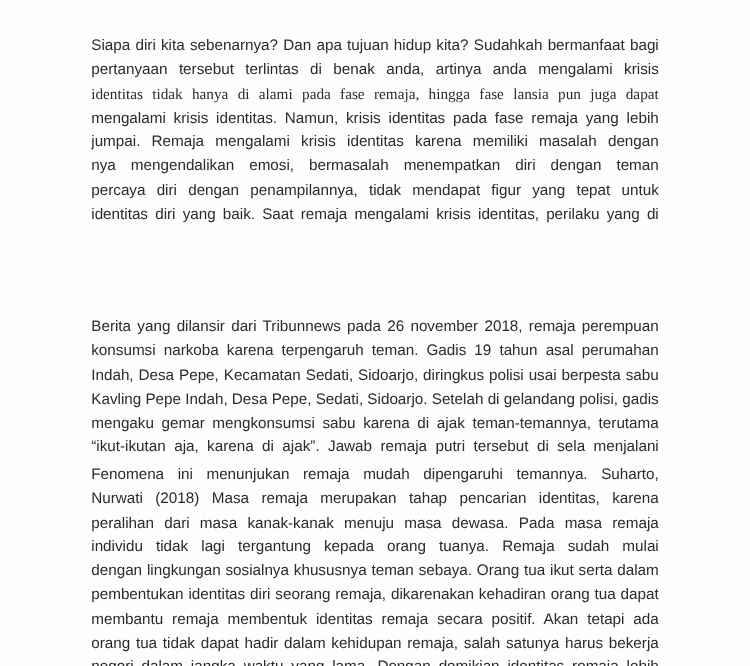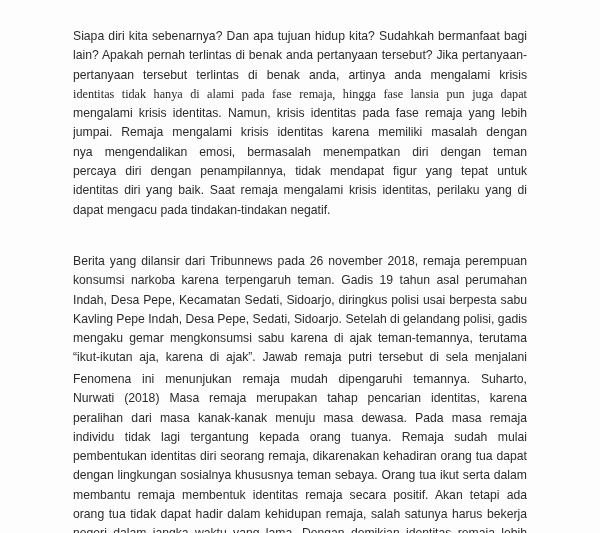--- a/index.html
+++ b/index.html
@@ -43,45 +43,43 @@
     #para-2 { top: 252px; }
     #para-3 { top: 370px; }
   </style>
 </head>
 <body>
 
 <div class="page">
 
   <div class="text-block" id="para-1">
     <span class="line" style="white-space: normal; text-align: justify; text-align-last: justify;">Siapa diri kita sebenarnya? Dan apa tujuan hidup kita? Sudahkah bermanfaat bagi orang</span>
-    <span class="line" style="white-space: normal; text-align: justify; text-align-last: justify;">lain? Apakah pernah terlintas di benak anda pertanyaan tersebut? Jika pertanyaan-</span>
     <span class="line" style="white-space: normal; text-align: justify; text-align-last: justify;">pertanyaan tersebut terlintas di benak anda, artinya anda mengalami krisis identitas. Krisis</span>
     <span class="line" style="white-space: normal; text-align: justify; text-align-last: justify; font-family: Liberation Serif, serif;">identitas tidak hanya di alami pada fase remaja, hingga fase lansia pun juga dapat</span>
     <span class="line" style="white-space: normal; text-align: justify; text-align-last: justify;">mengalami krisis identitas. Namun, krisis identitas pada fase remaja yang lebih sering kita</span>
     <span class="line" style="white-space: normal; text-align: justify; text-align-last: justify;">jumpai. Remaja mengalami krisis identitas karena memiliki masalah dengan kemampuan</span>
     <span class="line" style="white-space: normal; text-align: justify; text-align-last: justify;">nya mengendalikan emosi, bermasalah menempatkan diri dengan teman sebayanya, tidak</span>
     <span class="line" style="white-space: normal; text-align: justify; text-align-last: justify;">percaya diri dengan  penampilannya, tidak mendapat figur yang tepat untuk mencapai</span>
     <span class="line" style="white-space: normal; text-align: justify; text-align-last: justify;">identitas diri yang baik. Saat remaja mengalami krisis identitas, perilaku yang di cerminkan</span>
-    <span class="line last">dapat mengacu pada tindakan-tindakan negatif.</span>
   </div>
 
   <div class="text-block" id="para-2">
     <span class="line" style="white-space: normal; text-align: justify; text-align-last: justify;">Berita yang dilansir dari Tribunnews pada 26 november 2018, remaja perempuan mengaku</span>
     <span class="line" style="white-space: normal; text-align: justify; text-align-last: justify;">konsumsi narkoba karena terpengaruh teman. Gadis 19 tahun asal perumahan Bumi Sedati</span>
     <span class="line" style="white-space: normal; text-align: justify; text-align-last: justify;">Indah, Desa Pepe, Kecamatan Sedati, Sidoarjo,  diringkus polisi usai berpesta sabu di</span>
     <span class="line" style="white-space: normal; text-align: justify; text-align-last: justify;">Kavling Pepe Indah, Desa Pepe, Sedati, Sidoarjo. Setelah di gelandang polisi, gadis itu</span>
     <span class="line" style="white-space: normal; text-align: justify; text-align-last: justify;">mengaku gemar mengkonsumsi sabu karena di ajak teman-temannya, terutama pacarnya.</span>
     <span class="line" style="white-space: normal; text-align: justify; text-align-last: justify;">“ikut-ikutan aja, karena di ajak”. Jawab remaja putri tersebut di sela menjalani pemeriksaan</span>
   </div>
 
   <div class="text-block" id="para-3">
     <span class="line" style="white-space: normal; text-align: justify; text-align-last: justify;">Fenomena ini menunjukan remaja mudah dipengaruhi temannya. Suharto, Mulyana, &amp;</span>
     <span class="line" style="white-space: normal; text-align: justify; text-align-last: justify;">Nurwati (2018) Masa remaja merupakan tahap pencarian identitas, karena merupakan tahap</span>
     <span class="line" style="white-space: normal; text-align: justify; text-align-last: justify;">peralihan dari masa kanak-kanak menuju masa dewasa. Pada masa remaja seorang</span>
     <span class="line" style="white-space: normal; text-align: justify; text-align-last: justify;">individu tidak lagi tergantung kepada orang tuanya. Remaja sudah mulai berhubungan</span>
+    <span class="line" style="white-space: normal; text-align: justify; text-align-last: justify;">dengan lingkungan sosialnya khususnya teman sebaya. Orang tua ikut serta dalam</span>
     <span class="line" style="white-space: normal; text-align: justify; text-align-last: justify;">pembentukan identitas diri seorang remaja, dikarenakan kehadiran orang tua dapat</span>
-    <span class="line" style="white-space: normal; text-align: justify; text-align-last: justify;">dengan lingkungan sosialnya khususnya teman sebaya. Orang tua ikut serta dalam</span>
     <span class="line" style="white-space: normal; text-align: justify; text-align-last: justify;">membantu remaja membentuk identitas remaja secara positif. Akan tetapi ada kalanya</span>
     <span class="line" style="white-space: normal; text-align: justify; text-align-last: justify;">orang tua tidak dapat hadir dalam kehidupan remaja, salah satunya harus bekerja diluar</span>
     <span class="line" style="white-space: normal; text-align: justify; text-align-last: justify;">negeri dalam jangka waktu yang lama. Dengan demikian identitas remaja lebih banyak diisi</span>
   </div>
 
 </div>
 
 </body></html>

